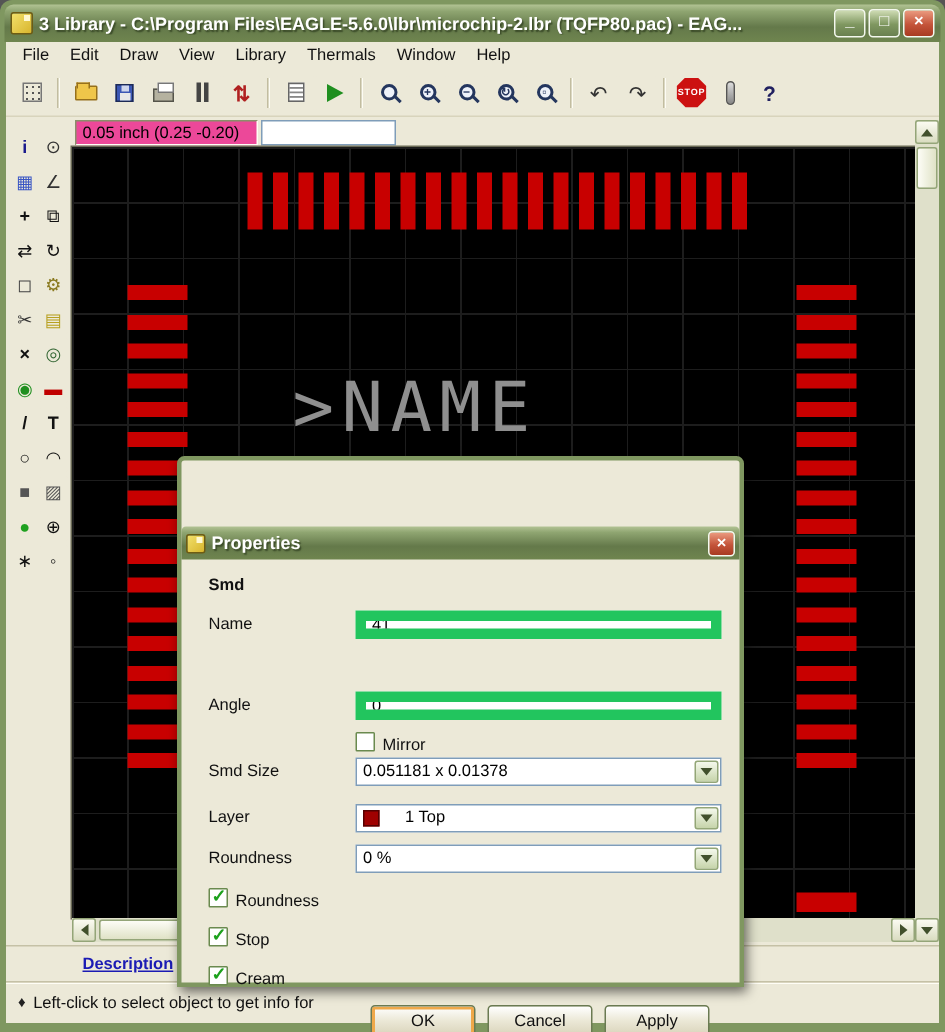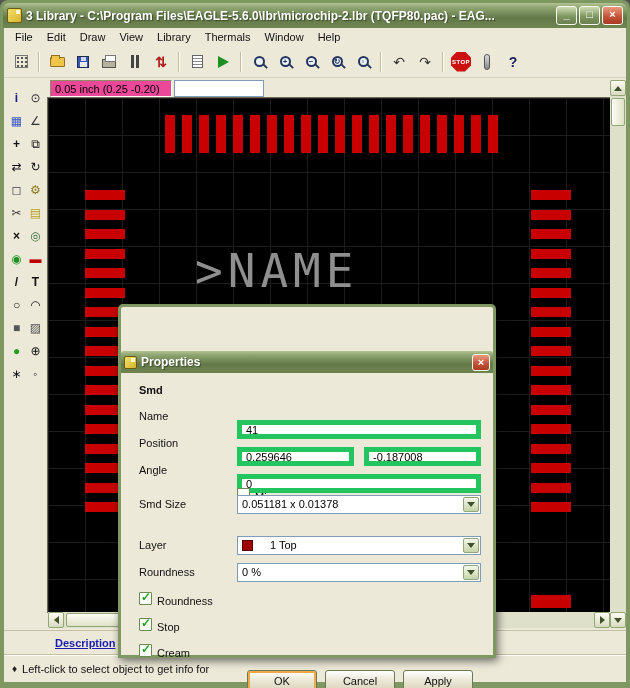--- a/index.html
+++ b/index.html
@@ -121,22 +121,22 @@
     border-radius:3px 3px 0 0;margin-top:44px; }
   .dlg-title .appicon { width:13px; height:13px; }
   .dlg-title-text { color:#fff; font-size:12px; font-weight:bold; flex:1; text-shadow:1px 1px 1px #3a4a28; }
   .dlg-close { width:18px; height:17px; border-radius:3px; border:1px solid #f4f8ee; color:#fff;
     font-size:11px; line-height:14px; text-align:center; font-weight:bold;
     background:linear-gradient(#eb9b80,#c4543a 55%,#a83b22); }
   .dlg-body { position:relative; height:326px; }
   .drow { position:absolute; left:0; right:0; height:20px; }
   .dlabel { position:absolute; left:18px; top:3px; font-size:11px; color:#111; }
   .dlabel.section { font-weight:bold; }
-  .dinput { position:absolute; top:0; height:19px; border:5px solid #22c55e; background:#fff;
-    font-family:"Liberation Sans",sans-serif; font-size:11px; padding:1px 4px;margin-top:13px; }
+  .dinput { position:absolute; top:0; height:19px; border:7px solid #22c55e; background:#fff;
+    font-family:"Liberation Sans",sans-serif; font-size:11px; padding:1px 4px; }
   .combo { position:absolute; top:0; height:19px; background:#fff; border:1px solid #7f9db9; }
   .combo-text { position:absolute; left:4px; top:2px; font-size:11px; white-space:nowrap; }
   .combo-text.with-swatch { left:32px; }
   .swatch { position:absolute; left:4px; top:3px; width:11px; height:11px; border:1px solid #550000; }
   .combo-btn { position:absolute; right:1px; top:1px; width:16px; height:15px; border-radius:2px;
     background:linear-gradient(#f4f8ec,#c6d4aa); border:1px solid #93a677;
     display:flex; align-items:center; justify-content:center; }
   .xpcheck { position:absolute; top:2px; width:13px; height:13px; background:#fff;
     border:1px solid #6a8a4f; border-radius:1px; }
   .xpcheck .mark { position:absolute; left:1px; top:-3px; font-size:12px; font-weight:bold; color:#1ca11c; }
@@ -432,37 +432,32 @@
 
       <div class="drow" style="top:8px;">
         <span class="dlabel section">Smd</span>
       </div>
 
       <div class="drow" style="top:34px;">
         <span class="dlabel">Name</span>
         <input class="dinput" style="left: 116px; width: 244px;" value="41">
       </div>
 
-      <div class="drow" style="top:61px;">
-        <span class="dlabel">Position</span>
-        <input class="dinput" style="left: 116px; width: 117px;" value="0.259646">
-        <input class="dinput" style="left: 243px; width: 117px;" value="-0.187008">
-      </div>
 
       <div class="drow" style="top:88px;">
         <span class="dlabel">Angle</span>
         <input class="dinput" style="left: 116px; width: 244px;" value="0">
       </div>
 
       <div class="drow" style="top:113px;">
         <span class="xpcheck" style="left:116px;"></span>
         <span class="cblabel" style="left:134px;">Mirror</span>
       </div>
 
-      <div class="drow" style="top:122px;">
+      <div class="drow" style="top:132px;">
         <span class="dlabel">Smd Size</span>
         <span class="combo" style="left:116px; width:244px;">
           <span class="combo-text">0.051181 x 0.01378</span>
           <span class="combo-btn">
               <span class="tri tri-down"></span>
             </span>
         </span>
       </div>
 
       <div class="drow" style="top:163px;">

